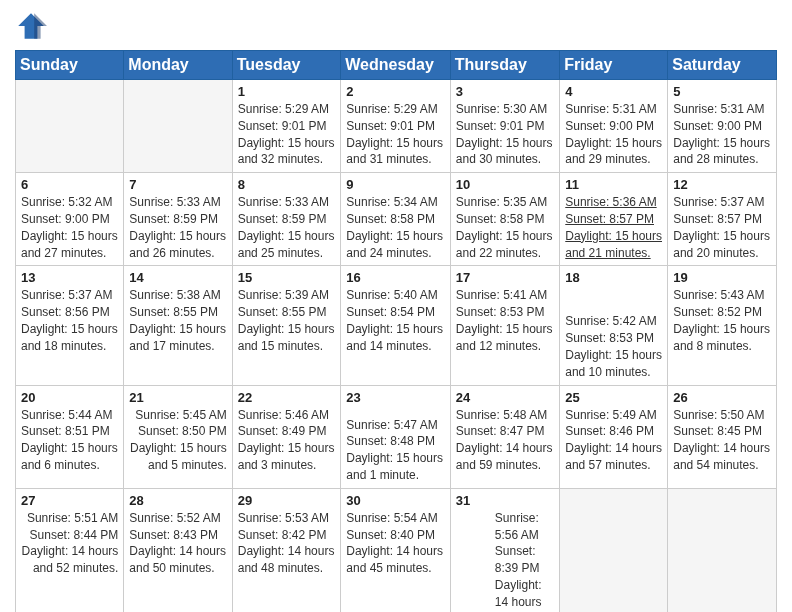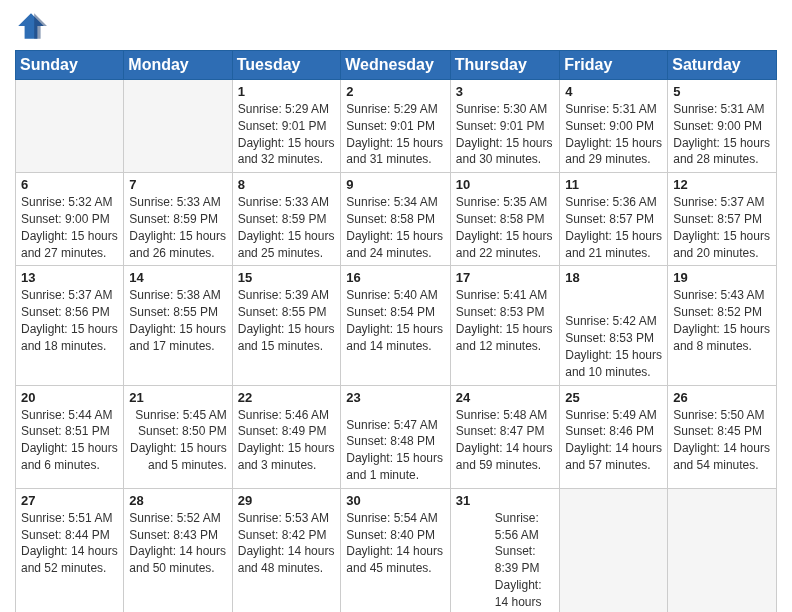--- a/index.html
+++ b/index.html
@@ -184,21 +184,21 @@
         </td>
         <td>
           <span class="day-num">10</span>
           <div class="day-info" style="white-space: pre-line;">Sunrise: 5:35 AM
 Sunset: 8:58 PM
 Daylight: 15 hours
 and 22 minutes.</div>
         </td>
         <td>
           <span class="day-num">11</span>
-          <div class="day-info" style="white-space: pre-line;">Sunrise: 5:36 AM
+          <div class="day-info" style="white-space: pre-line; text-decoration: underline;">Sunrise: 5:36 AM
 Sunset: 8:57 PM
 Daylight: 15 hours
 and 21 minutes.</div>
         </td>
         <td>
           <span class="day-num">12</span>
           <div class="day-info" style="white-space: pre-line;">Sunrise: 5:37 AM
 Sunset: 8:57 PM
 Daylight: 15 hours
 and 20 minutes.</div>
@@ -302,21 +302,21 @@
           <span class="day-num">26</span>
           <div class="day-info" style="white-space: pre-line;">Sunrise: 5:50 AM
 Sunset: 8:45 PM
 Daylight: 14 hours
 and 54 minutes.</div>
         </td>
       </tr>
       <tr class="week-row">
         <td>
           <span class="day-num">27</span>
-          <div class="day-info" style="white-space: pre-line;">Sunrise: 5:51 AM
+          <div class="day-info" style="white-space: pre-line; text-align: right;">Sunrise: 5:51 AM
 Sunset: 8:44 PM
 Daylight: 14 hours
 and 52 minutes.</div>
         </td>
         <td>
           <span class="day-num">28</span>
           <div class="day-info" style="white-space: pre-line;">Sunrise: 5:52 AM
 Sunset: 8:43 PM
 Daylight: 14 hours
 and 50 minutes.</div>

